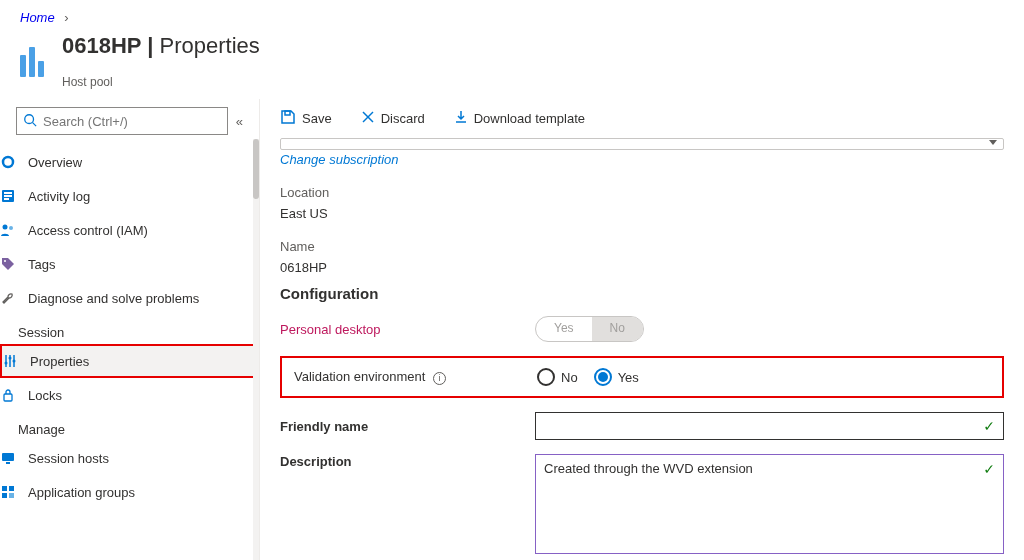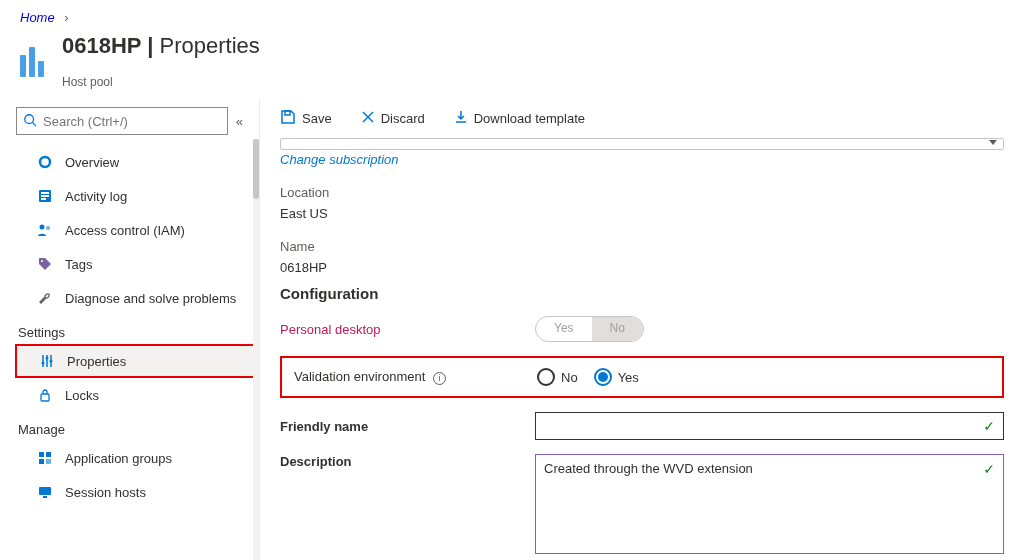--- a/index.html
+++ b/index.html
@@ -17,21 +17,21 @@
   .header .sub { font-size: 12px; color: #605e5c; margin-top: 16px; }
 
   .body { display: flex; height: calc(560px - 90px); }
 
   .sidebar { width: 260px; border-right: 1px solid #edebe9; padding: 8px 0; position:relative;}
   .search-wrap { padding: 0 16px 10px 16px; display:flex; align-items:center; gap:8px;}
   .search { flex:1; display:flex; align-items:center; border:1px solid #8a8886; height:28px; padding:0 6px;}
   .search input { border:none; outline:none; width:100%; font-size:13px; }
   .collapse { color:#605e5c; font-size:13px; cursor:pointer; }
 
-  .nav-item { display:flex; align-items:center; height:34px; padding:0 22px; cursor:pointer; gap:12px;margin-left:15px;}
+  .nav-item { display:flex; align-items:center; height:34px; padding:0 0; cursor:pointer; gap:12px;}
   .nav-item.selected { background:#f3f2f1; border:2px solid #e60000; border-right:2px solid #e60000; }
   .nav-item .icn { width:16px; display:flex; justify-content:center; color:#0078d4;}
   .nav-group { padding: 10px 18px 4px 18px; font-size:13px; color:#323130; font-weight:400;}
   .track { position:absolute; right:0; top:40px; bottom:0; width:6px; background:#f3f2f1;}
   .thumb { position:absolute; right:0; top:40px; width:6px; height:60px; background:#c8c6c4; border-radius:3px;}
 
   .main { flex:1; display:flex; flex-direction:column; overflow:hidden;}
   .toolbar { display:flex; align-items:center; gap:29px; padding:10px 20px; }
   .tbtn { display:flex; align-items:center; gap:6px; cursor:pointer; color:#323130;}
   .tbtn .ticn { color:#0078d4; font-size:15px; }
@@ -145,21 +145,21 @@
     </div>
     <div class="nav-item">
       <span class="icn" style="color:#605e5c">
           <svg width="14" height="14">
             <path d="M11 3a3 3 0 00-4 3L2 11l1 1 5-5a3 3 0 003-4z" fill="none" stroke="#605e5c" stroke-width="1.3"></path>
           </svg>
         </span>
       <span>Diagnose and solve problems</span>
     </div>
 
-    <div class="nav-group">Settings</div>
+    <div class="nav-group">Session</div>
     <div class="nav-item selected">
       <span class="icn">
           <svg width="14" height="14">
             <line x1="3" y1="1" x2="3" y2="13" stroke="#0078d4" stroke-width="1.5"></line>
             <line x1="7" y1="1" x2="7" y2="13" stroke="#0078d4" stroke-width="1.5"></line>
             <line x1="11" y1="1" x2="11" y2="13" stroke="#0078d4" stroke-width="1.5"></line>
             <circle cx="3" cy="9" r="1.5" fill="#0078d4"></circle>
             <circle cx="7" cy="4" r="1.5" fill="#0078d4"></circle>
             <circle cx="11" cy="7" r="1.5" fill="#0078d4"></circle>
           </svg>
@@ -173,36 +173,36 @@
             <path d="M5 6V4a2 2 0 014 0v2" fill="none" stroke="#0078d4" stroke-width="1.3"></path>
           </svg>
         </span>
       <span>Locks</span>
     </div>
 
     <div class="nav-group">Manage</div>
     <div class="nav-item">
       <span class="icn">
           <svg width="14" height="14">
+            <rect x="1" y="2" width="12" height="8" rx="1" fill="#0078d4"></rect>
+            <rect x="5" y="11" width="4" height="2" fill="#0078d4"></rect>
+          </svg>
+        </span>
+      <span>Session hosts</span>
+    </div>
+    <div class="nav-item">
+      <span class="icn">
+          <svg width="14" height="14">
             <rect x="1" y="1" width="5" height="5" fill="#0078d4"></rect>
             <rect x="8" y="1" width="5" height="5" fill="#0078d4"></rect>
             <rect x="1" y="8" width="5" height="5" fill="#0078d4"></rect>
             <rect x="8" y="8" width="5" height="5" fill="#69b3e7"></rect>
           </svg>
         </span>
       <span>Application groups</span>
-    </div>
-    <div class="nav-item">
-      <span class="icn">
-          <svg width="14" height="14">
-            <rect x="1" y="2" width="12" height="8" rx="1" fill="#0078d4"></rect>
-            <rect x="5" y="11" width="4" height="2" fill="#0078d4"></rect>
-          </svg>
-        </span>
-      <span>Session hosts</span>
     </div>
 
     <div class="track"></div>
     <div class="thumb"></div>
   </div>
 
   <div class="main">
     <div class="toolbar">
       <div class="tbtn">
         <span class="ticn"><svg width="16" height="16">

